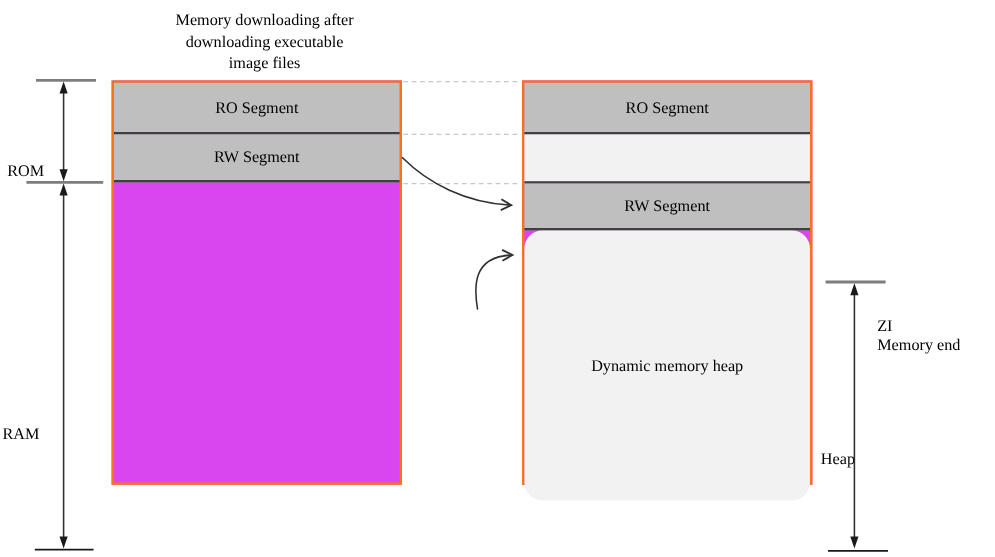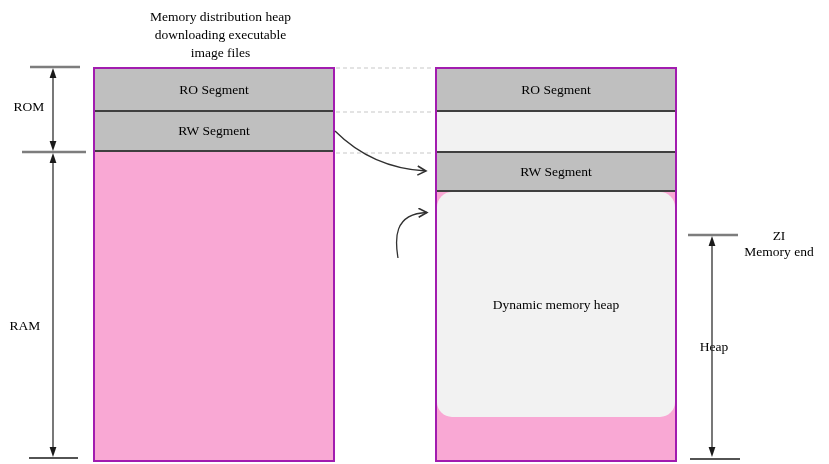--- a/index.html
+++ b/index.html
@@ -16,55 +16,56 @@
     text-align:center;
     font-size:13.5px;
     line-height:1.32;
     white-space:pre-line;
   }
   #title-left{left:118px;top:8px;width:205px;}
   #title-right{left:468px;top:14px;width:205px;}
   .membox{
     position:absolute;
     top:67px;
-    width:242px;height:395px;
+    width:242px;height:337px;
     box-sizing:border-box;
-    border:2px solid #a21caf;
-    background:#f9a8d4;
+    border:2px solid #f97316;
+    background:#d946ef;
   }
   #box-left{left:93px;}
   #box-right{left:435px;}
   .seg{
     box-sizing:border-box;
     display:flex;align-items:center;justify-content:center;
     font-size:13.5px;
     border-bottom:2px solid #3f3f3f;
     background:#bfbfbf;
   }
   .seg.light{background:#f2f2f2;}
   .seg.heap{border-bottom:none;background:#f2f2f2;height:225px;border-radius:15px;}
   .side-label{
     position:absolute;
     font-size:13.5px;
-    text-align:center;
+    text-align:left;
     line-height:1.2;
     white-space:pre-line;
+    margin-top:36px;
   }
   #label-rom{left:6px;top:99px;width:46px;}
   #label-ram{left:2px;top:318px;width:46px;}
   #label-zi-end{left:731px;top:228px;width:96px;}
   #label-heap{left:684px;top:339px;width:60px;}
   svg.overlay{position:absolute;left:0;top:0;pointer-events:none;}
 </style>
 </head>
 <body>
 
 <div class="canvas">
 
-  <div class="title" id="title-left">Memory distribution heap
+  <div class="title" id="title-left">Memory downloading after
 downloading executable
 image files</div>
 
   <div class="membox" id="box-left">
     <div class="seg" style="height:43px">
       <span>RO Segment</span>
     </div>
     <div class="seg" style="height:40px">
       <span>RW Segment</span>
     </div>

